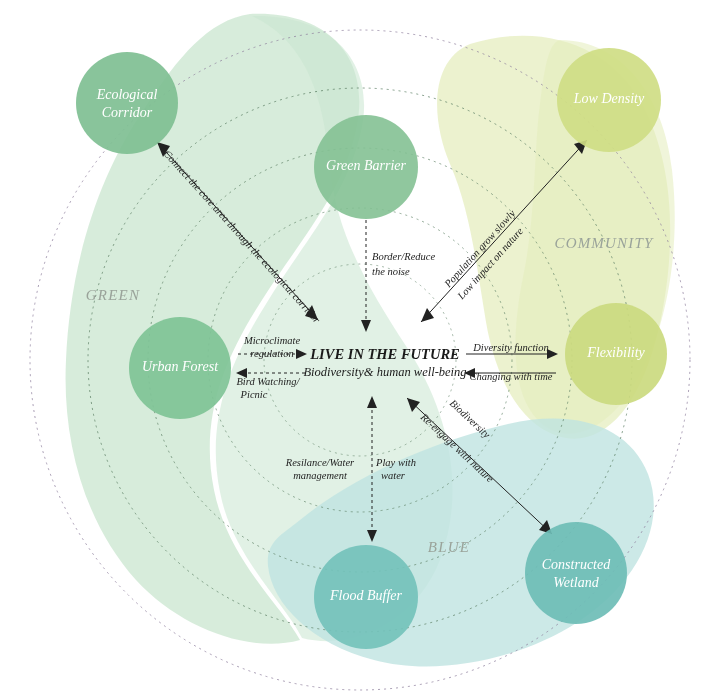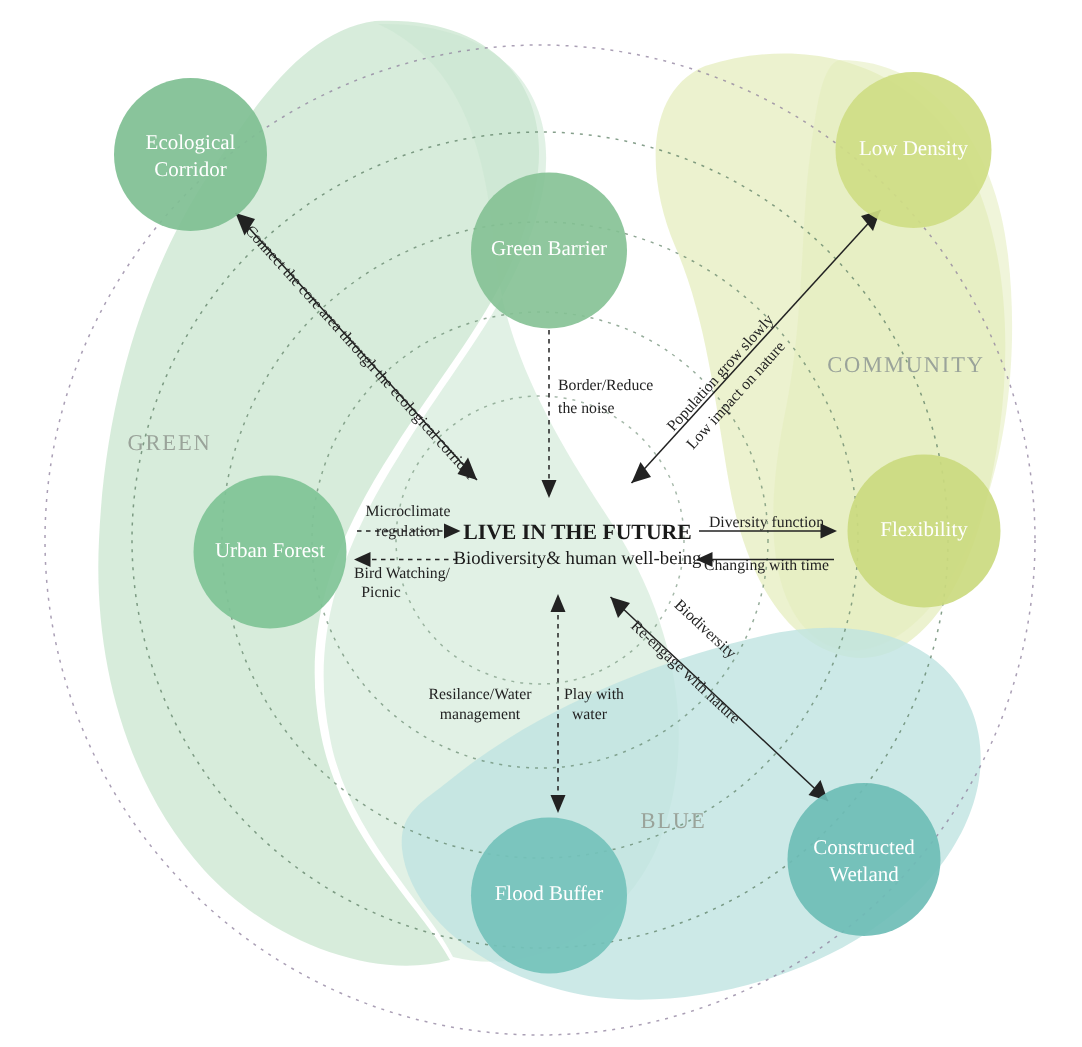--- a/index.html
+++ b/index.html
@@ -10,20 +10,21 @@
   body {
     width: 721px;
     height: 698px;
     font-family: "Liberation Serif", serif;
     overflow: hidden;
   }
   #stage {
     position: relative;
     width: 721px;
     height: 528px;
+    font-style: italic;
   }
   svg.layer {
     position: absolute;
     left: 0;
     top: 0;
     width: 721px;
     height: 698px;
   }
   .node-label {
     fill: #ffffff;

